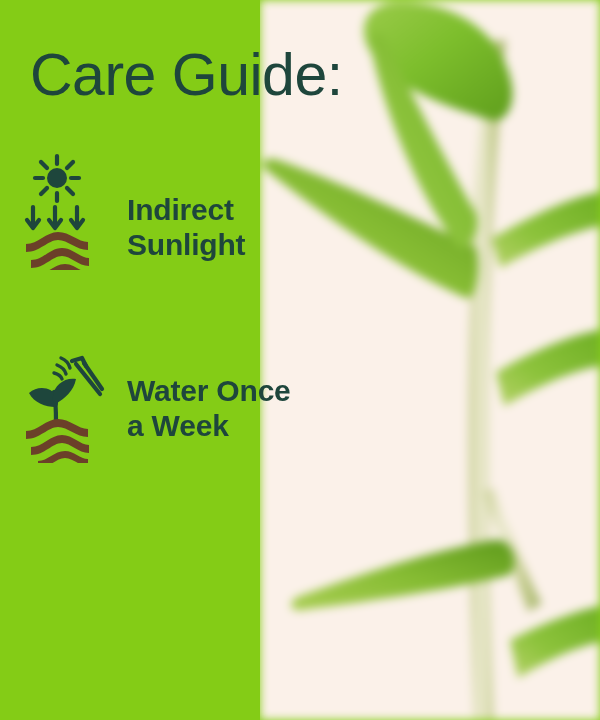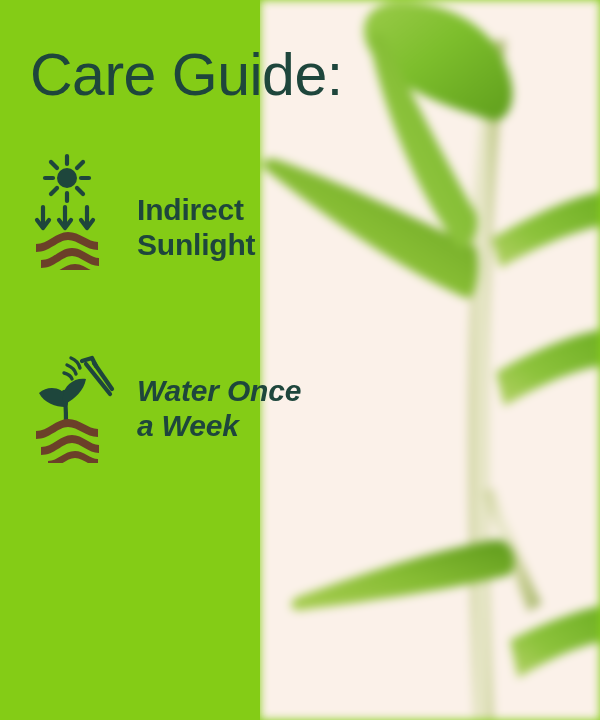--- a/index.html
+++ b/index.html
@@ -49,24 +49,24 @@
     letter-spacing: -0.5px;
     color: #1e463c;
     white-space: nowrap;
   }
 
   
   .care-row {
     position: absolute;
     display: flex;
     align-items: flex-start;
-    left: 34px;
+    left: 24px;
   }
   #row-sunlight { top: 152px; }
-  #row-water    { top: 345px; font-style: italic; }
+  #row-water    { top: 345px; }
 
   .care-icon {
     width: 84px;
     height: 118px;
     flex: 0 0 84px;
     position: relative;
   }
   .care-icon svg { display: block; }
 
   .care-label {

